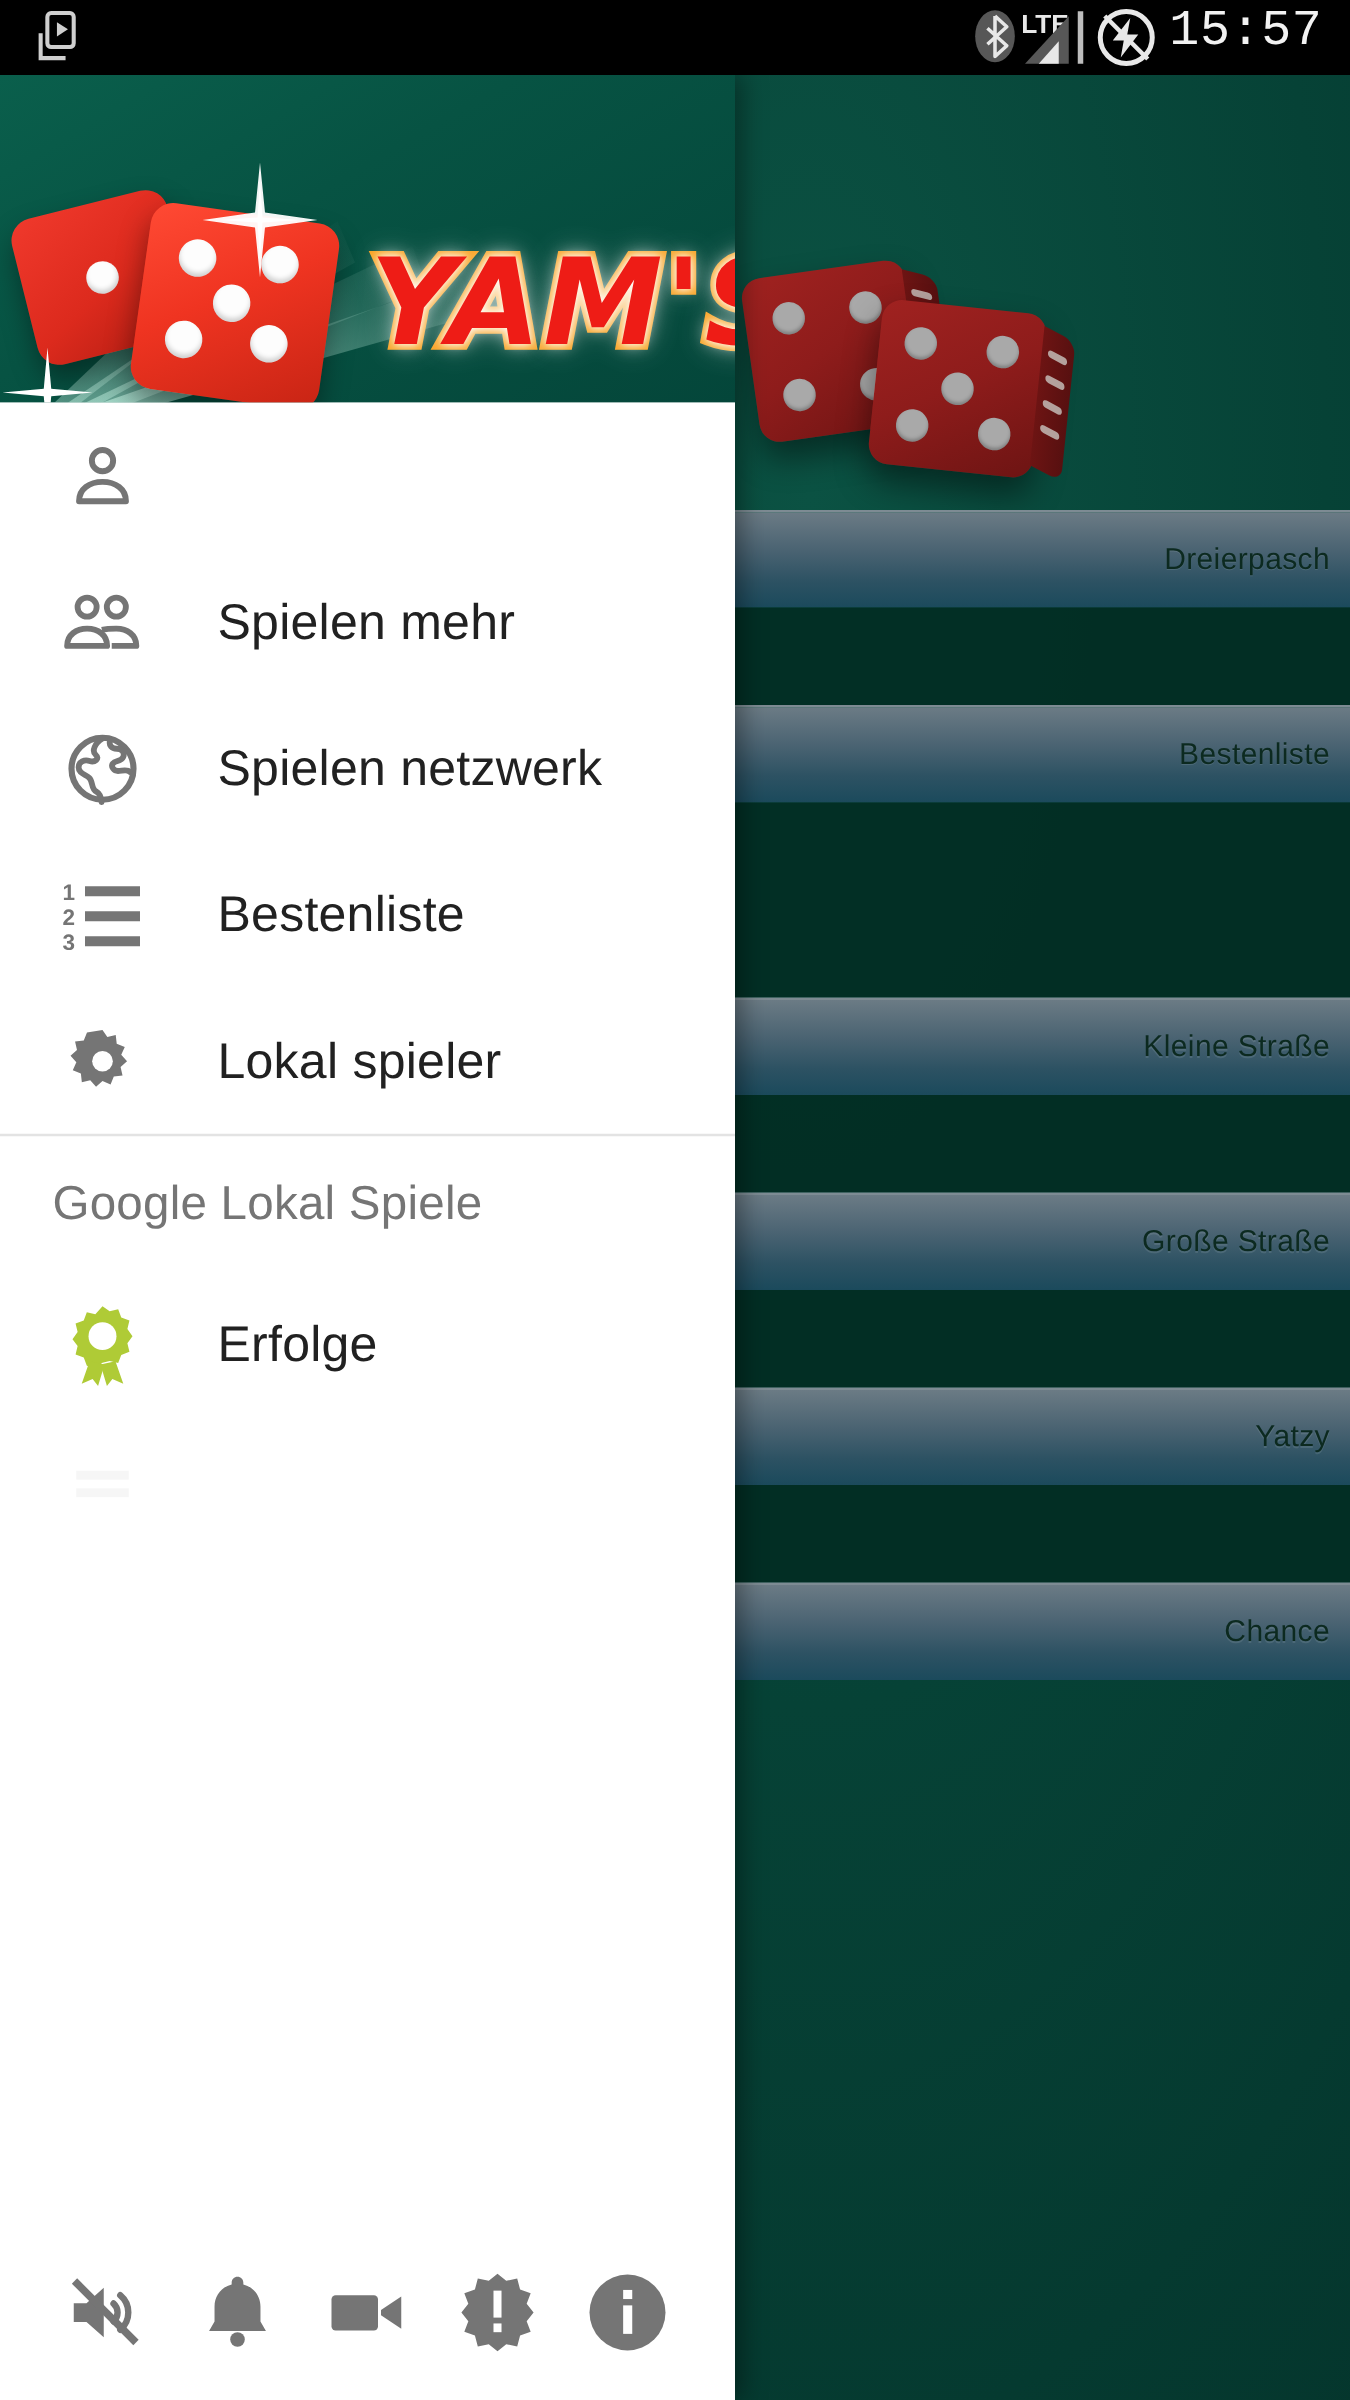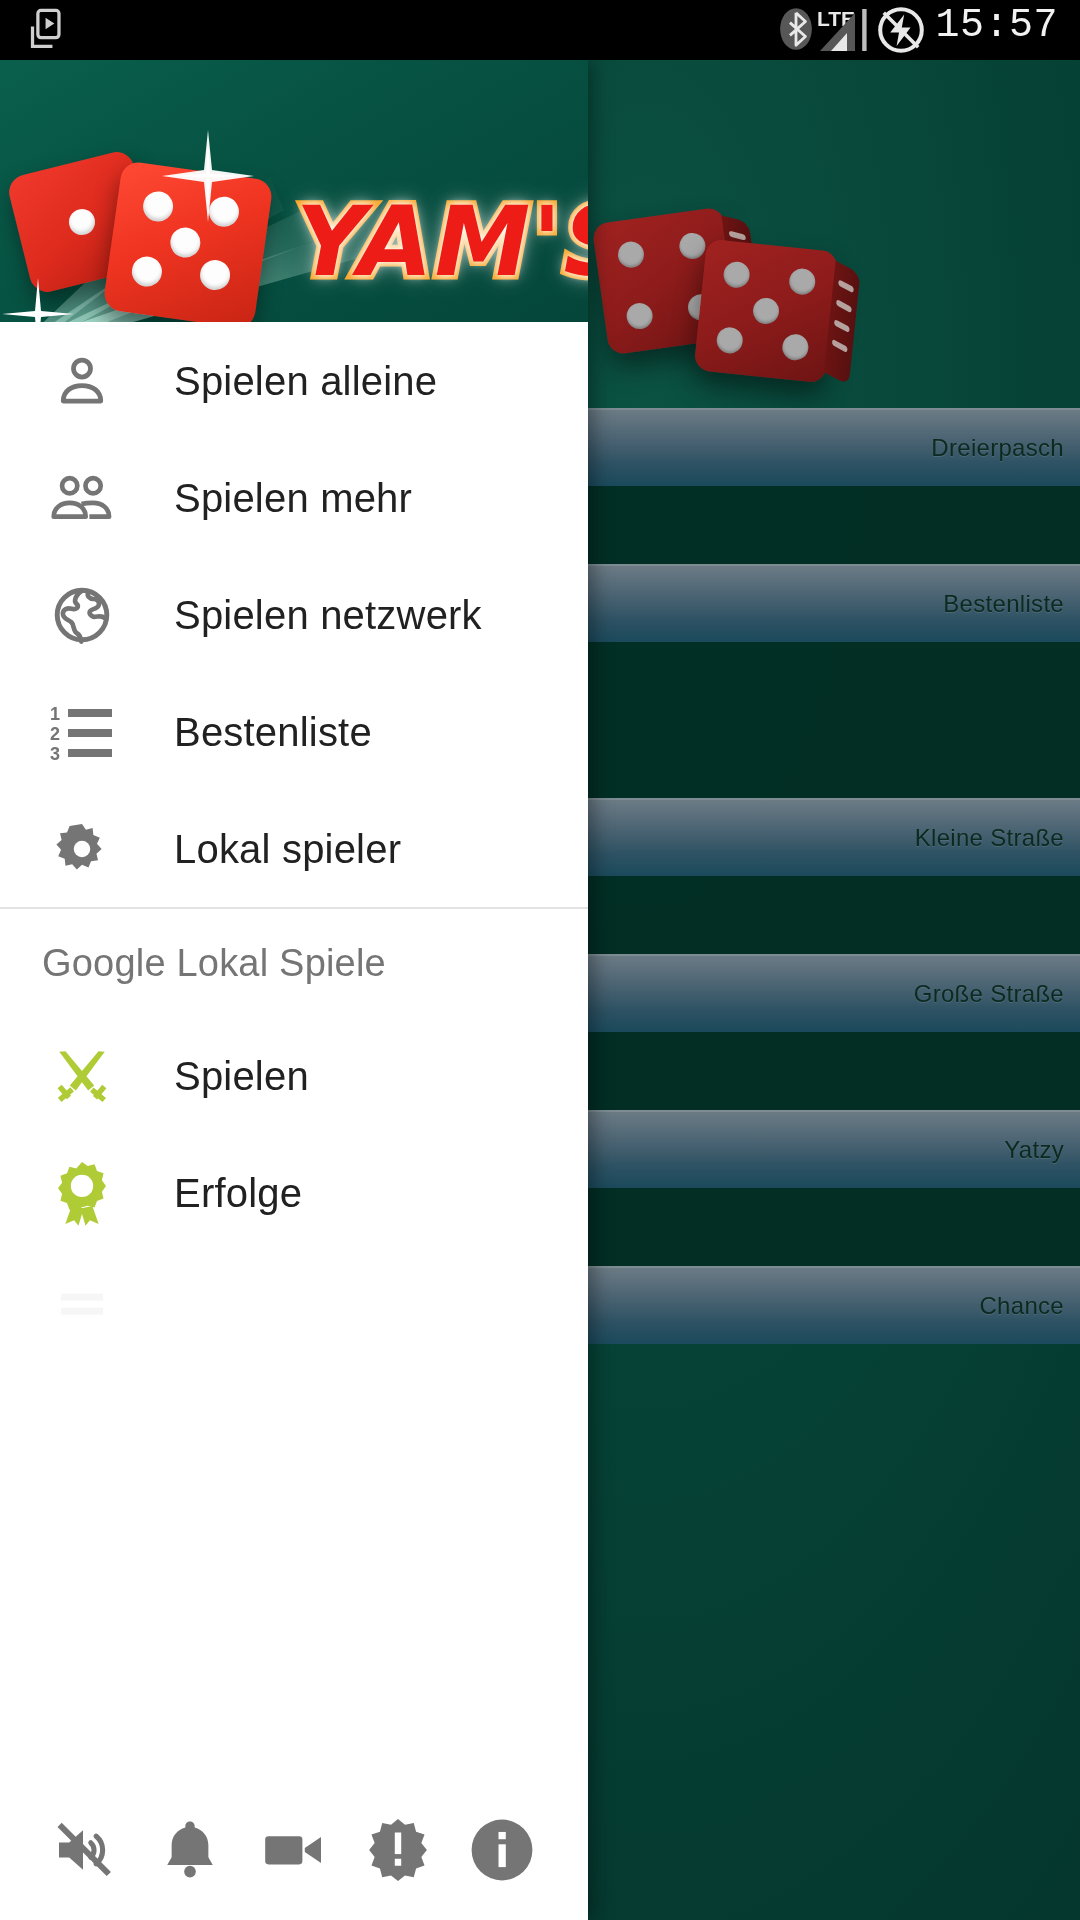--- a/index.html
+++ b/index.html
@@ -259,21 +259,20 @@
 
     <div id="drawer-body">
 
       <div class="nav-item">
         <div class="nav-icon">
           <svg width="60" height="60" viewBox="0 0 24 24" fill="#757575">
             <circle cx="12" cy="7" r="3.4" fill="none" stroke="#757575" stroke-width="1.9"></circle>
             <path d="M4.5 20c0-4 3.4-6.2 7.5-6.2S19.5 16 19.5 20z" fill="none" stroke="#757575" stroke-width="1.9" stroke-linejoin="round"></path>
           </svg>
         </div>
-        <div class="nav-label">Spielen alleine</div>
       </div>
 
       <div class="nav-item">
         <div class="nav-icon">
           <svg width="64" height="60" viewBox="0 0 26 24" fill="none" stroke="#757575" stroke-width="1.9">
             <circle cx="8" cy="7" r="3.1"></circle>
             <circle cx="17.5" cy="7" r="3.1"></circle>
             <path d="M1.5 19.6c0-3.6 3-5.6 6.5-5.6s6.5 2 6.5 5.6z" stroke-linejoin="round"></path>
             <path d="M12.8 14.4c1.3-.3 3-.4 4.7-.4 3.5 0 6.5 2 6.5 5.6H16" stroke-linejoin="round"></path>
           </svg>
@@ -313,33 +312,20 @@
             <circle cx="12" cy="12" r="3.2" fill="#ffffff"></circle>
           </svg>
         </div>
         <div class="nav-label">Lokal spieler</div>
       </div>
 
       <div class="divider"></div>
 
       <div class="section-title">Google Lokal Spiele</div>
 
-      <div class="nav-item">
-        <div class="nav-icon">
-          <svg width="62" height="62" viewBox="0 0 24 24" fill="#afcb36">
-            <path d="M3.2 2.6l2.4-.2 11.1 13.3-2.3 1.9z"></path>
-            <path d="M20.8 2.6l-2.4-.2L7.3 15.7l2.3 1.9z"></path>
-            <rect x="2.6" y="18.2" width="6.3" height="2.1" transform="rotate(-40 5.7 19.2)"></rect>
-            <rect x="15.1" y="18.2" width="6.3" height="2.1" transform="rotate(40 18.2 19.2)"></rect>
-            <rect x="4.1" y="15.4" width="2.1" height="5.6" transform="rotate(-40 5.1 18.2)"></rect>
-            <rect x="17.8" y="15.4" width="2.1" height="5.6" transform="rotate(40 18.8 18.2)"></rect>
-          </svg>
-        </div>
-        <div class="nav-label">Spielen</div>
-      </div>
 
 
       <div class="nav-item">
         <div class="nav-icon">
           <svg width="60" height="66" viewBox="0 0 22 24" fill="#afcb36">
             <path d="M11 0.6l2.1 1.5 2.5-.6.9 2.4 2.4.9-.6 2.5 1.5 2.1-1.5 2.1.6 2.5-2.4.9-.9 2.4-2.5-.6L11 17.2l-2.1 1.5-2.5-.6-.9-2.4-2.4-.9.6-2.5L2.2 10.3 3.7 8.2l-.6-2.5 2.4-.9.9-2.4 2.5.6z"></path>
             <circle cx="11" cy="9.4" r="4.1" fill="#ffffff"></circle>
             <path d="M7.2 16.8l-2.3 6.6 3.2-1.4 1.6 2.0 1.9-6.3z"></path>
             <path d="M14.8 16.8l2.3 6.6-3.2-1.4-1.6 2.0-1.9-6.3z"></path>
           </svg>

